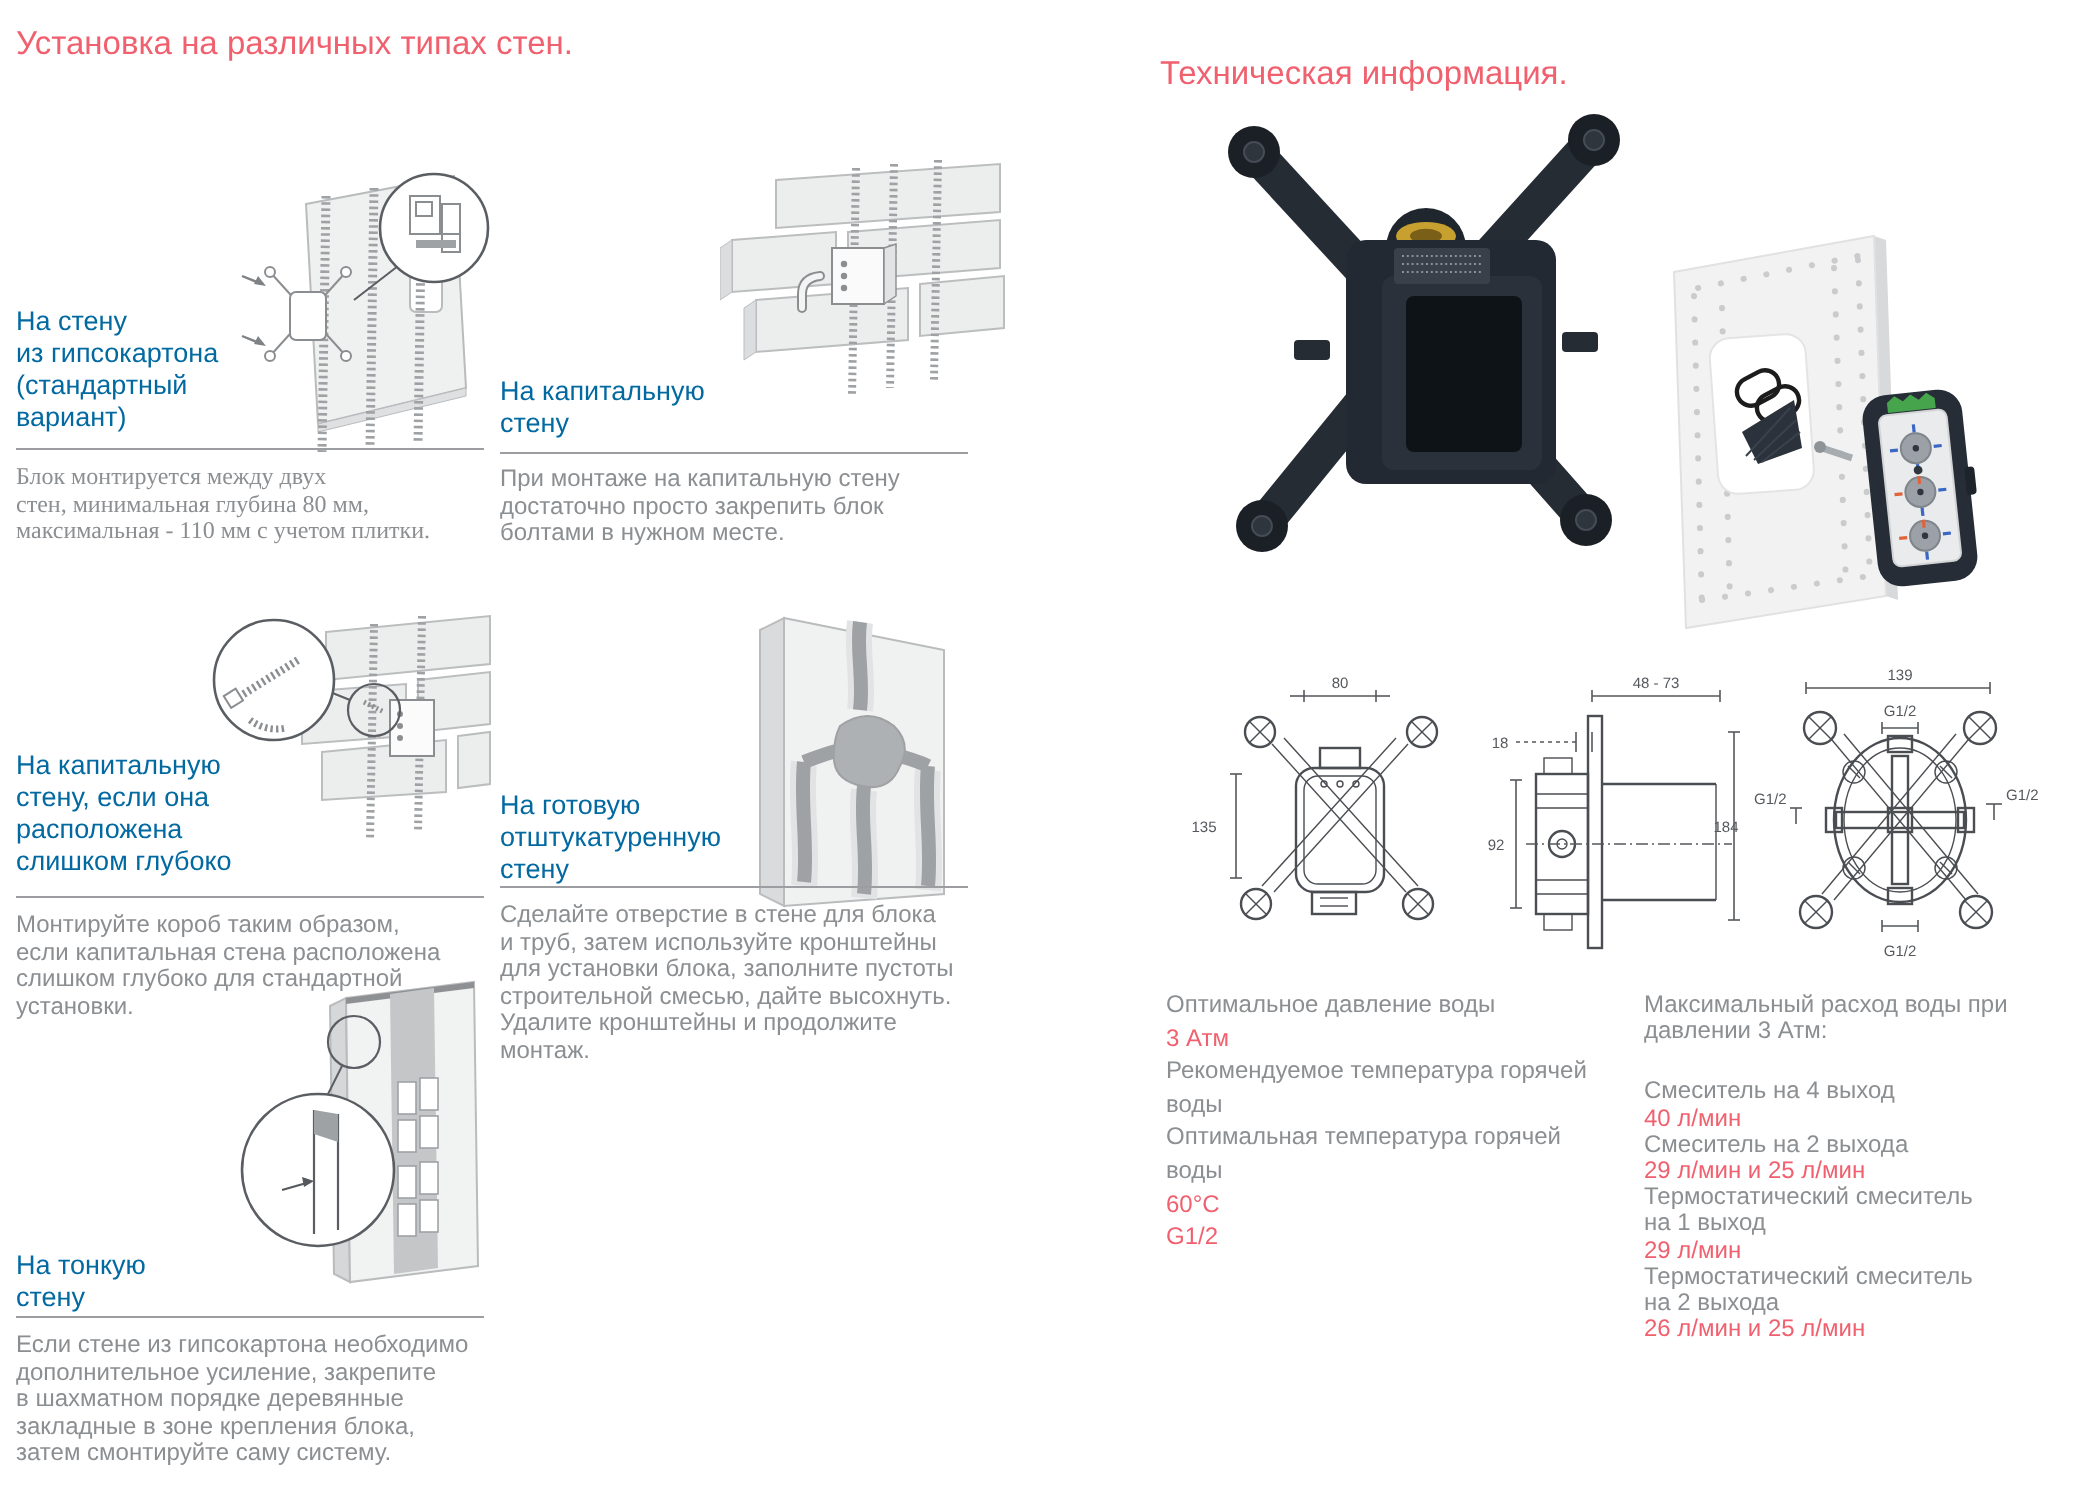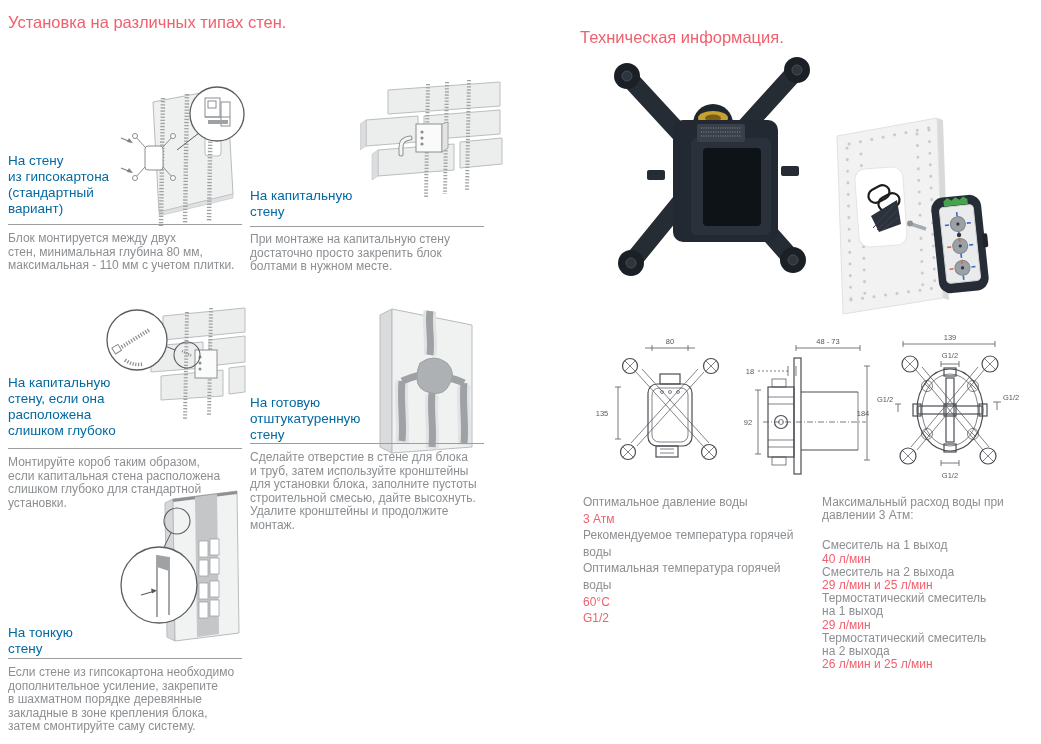--- a/index.html
+++ b/index.html
@@ -52,21 +52,21 @@
   <rect x="106" y="26" width="9" height="24" class="ill" stroke-width="1.1"></rect>
   <rect x="93" y="25" width="8" height="7" class="ill" stroke-width="0.7"></rect>
   <line x1="90" y1="41" x2="115" y2="41" class="ill" stroke-width="0.7"></line>
   <rect x="93" y="44" width="20" height="4" fill="#9FA2A5"></rect>
 </svg>
 <div class="abs sec-heading" style="left:8px;top:153px;width:140px;">На стену
 из гипсокартона
 (стандартный
 вариант)</div>
 <div class="abs rule" style="left:8px;top:224px;width:234px;"></div>
-<div class="abs sec-body" style="left:8px;top:232px;width:256px;">Блок монтируется между двух
+<div class="abs sec-body" style="left:8px;top:232px;width:256px;font-family:Liberation Serif, serif;">Блок монтируется между двух
 стен, минимальная глубина 80 мм,
 максимальная - 110 мм с учетом плитки.</div>
 
 <svg class="abs" style="left:360px;top:80px;" width="152" height="120" viewBox="0 0 152 120">
   <polygon points="28,10 140,2 140,26 28,34" fill="#ECEDED" stroke="#BBBDBF"></polygon>
   <polygon points="6,40 58,36 58,62 6,66" fill="#ECEDED" stroke="#BBBDBF"></polygon>
   <polygon points="64,36 140,30 140,54 64,60" fill="#ECEDED" stroke="#BBBDBF"></polygon>
   <polygon points="18,70 94,64 94,90 18,96" fill="#ECEDED" stroke="#BBBDBF"></polygon>
   <polygon points="100,62 142,58 142,84 100,88" fill="#ECEDED" stroke="#BBBDBF"></polygon>
   <polygon points="0,44 6,40 6,66 0,70" fill="#DCDDDE" stroke="#BBBDBF" stroke-width="0.5"></polygon>
@@ -409,21 +409,21 @@
 воды</div>
   <div class="spec-label">Оптимальная температура горячей
 воды</div>
   <div class="spec-value">60°C</div>
   <div class="spec-value">G1/2</div>
 </div>
 
 <div class="abs specs-right" style="left:822px;top:496px;width:218px;">
   <div class="intro">Максимальный расход воды при
 давлении 3 Атм:</div>
-  <div class="spec-label">Смеситель на 1 выход</div>
+  <div class="spec-label">Смеситель на 4 выход</div>
   <div class="spec-value">40 л/мин</div>
   <div class="spec-label">Смеситель на 2 выхода</div>
   <div class="spec-value">29 л/мин и 25 л/мин</div>
   <div class="spec-label">Термостатический смеситель
 на 1 выход</div>
   <div class="spec-value">29 л/мин</div>
   <div class="spec-label">Термостатический смеситель
 на 2 выхода</div>
   <div class="spec-value">26 л/мин и 25 л/мин</div>
 </div>

